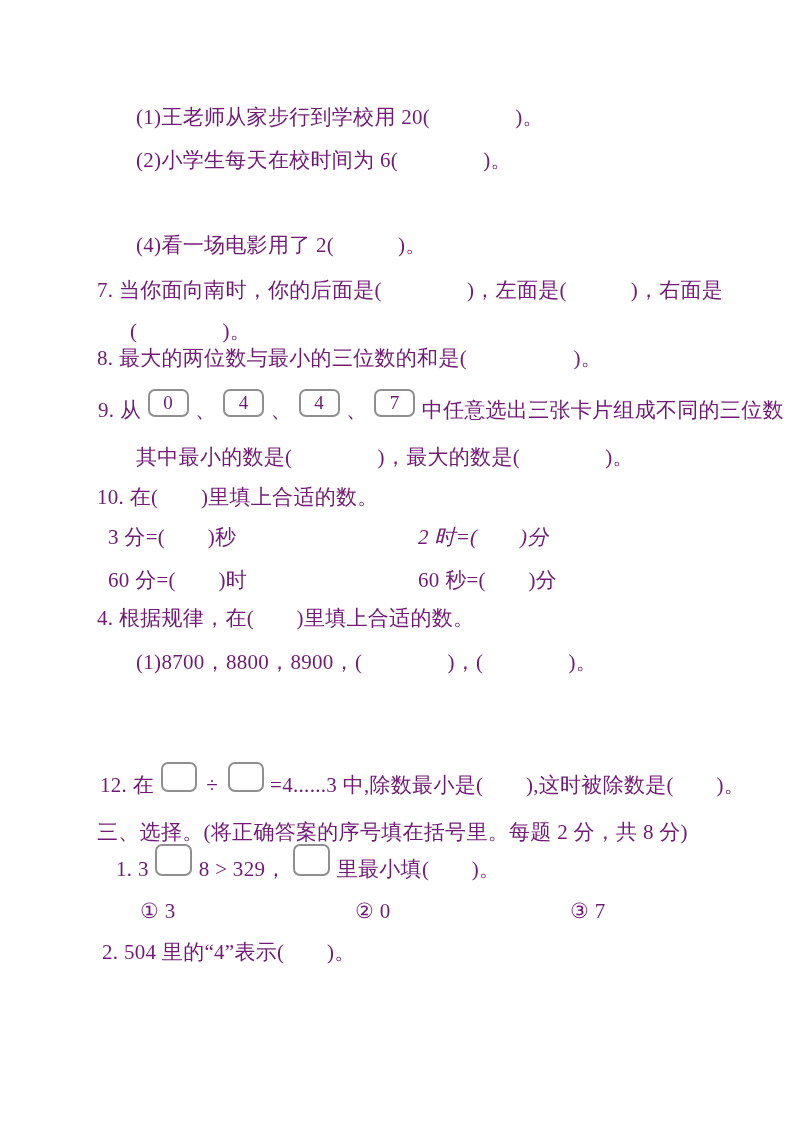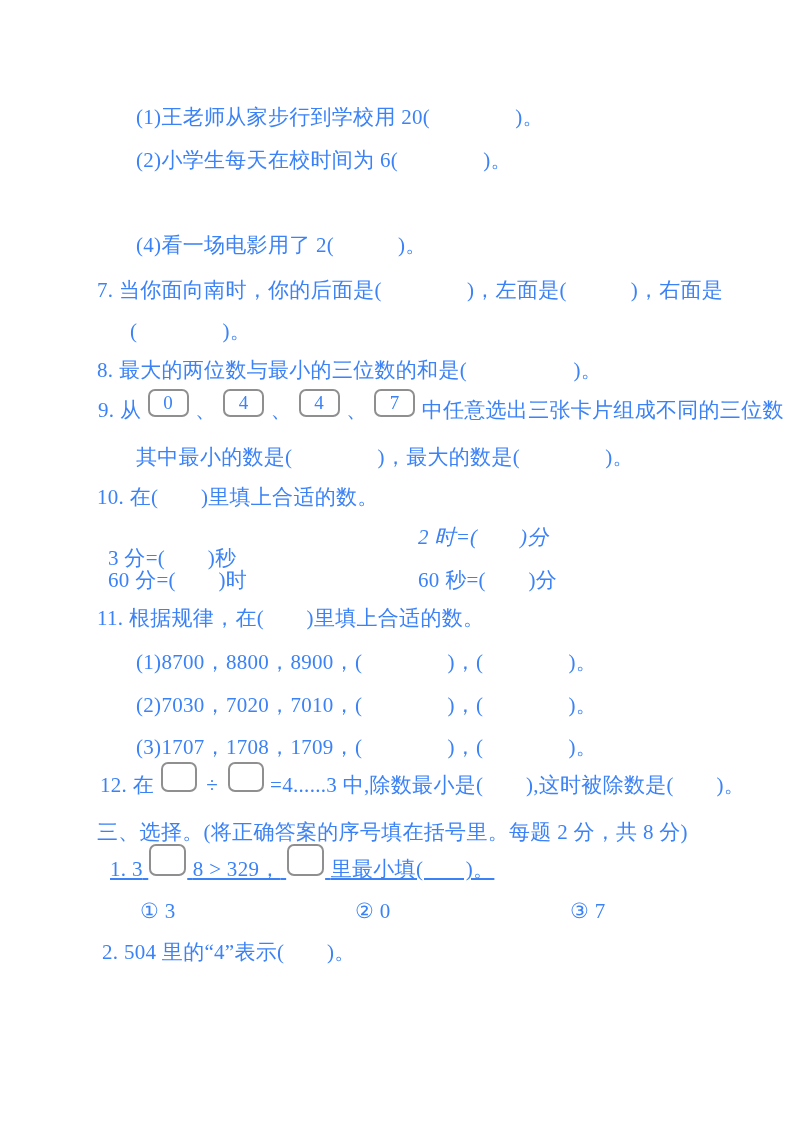--- a/index.html
+++ b/index.html
@@ -2,21 +2,21 @@
 <html><head>
 <meta charset="utf-8">
 <style>
   html, body { margin: 0; padding: 0; background: #ffffff; }
   .page {
     position: relative;
     width: 793px;
     height: 1122px;
     background: #ffffff;
     font-family: "Liberation Serif", "DejaVu Serif", serif;
-    color: #3b82f6;
+    color: #701a75;
     font-size: 21px;
     overflow: hidden;
   }
   .line {
     position: absolute;
     white-space: nowrap;
     letter-spacing: 0.3px;
   }
   
   .card {
@@ -54,57 +54,55 @@
 
 <div class="page">
 
   <div class="line" style="top:103px; left:136px;">(1)王老师从家步行到学校用 20(　　　　)。</div>
   <div class="line" style="top:146px; left:136px;">(2)小学生每天在校时间为 6(　　　　)。</div>
   <div class="line" style="top:231px; left:136px;">(4)看一场电影用了 2(　　　)。</div>
 
   <div class="line" style="top:276px; left:97px;">7. 当你面向南时，你的后面是(　　　　)，左面是(　　　)，右面是</div>
   <div class="line" style="top:317px; left:130px;">(　　　　)。</div>
 
-  <div class="line" style="top:356px; left:97px;">8. 最大的两位数与最小的三位数的和是(　　　　　)。</div>
+  <div class="line" style="top:344px; left:97px;">8. 最大的两位数与最小的三位数的和是(　　　　　)。</div>
 
   <div class="line" style="top:389px; left:98px;">
     <span>9. 从</span>
     <span class="card">0</span>
     <span>、</span>
     <span class="card">4</span>
     <span>、</span>
     <span class="card">4</span>
     <span>、</span>
     <span class="card">7</span>
     <span>中任意选出三张卡片组成不同的三位数，</span>
   </div>
   <div class="line" style="top:443px; left:136px;">其中最小的数是(　　　　)，最大的数是(　　　　)。</div>
 
   <div class="line" style="top:483px; left:97px;text-align:center;">10. 在(　　)里填上合适的数。</div>
-  <div class="line" style="top:523px; left:108px;margin-top:21px;">3 分=(　　)秒</div>
+  <div class="line" style="top:523px; left:108px;">3 分=(　　)秒</div>
   <div class="line" style="top:523px; left:418px;font-style:italic;">2 时=(　　)分</div>
   <div class="line" style="top:566px; left:108px;text-align:right;">60 分=(　　)时</div>
   <div class="line" style="top:566px; left:418px;">60 秒=(　　)分</div>
 
-  <div class="line" style="top:604px; left:97px;">11. 根据规律，在(　　)里填上合适的数。</div>
+  <div class="line" style="top:604px; left:97px;">4. 根据规律，在(　　)里填上合适的数。</div>
   <div class="line" style="top:648px; left:136px;">(1)8700，8800，8900，(　　　　)，(　　　　)。</div>
-  <div class="line" style="top:691px; left:136px;">(2)7030，7020，7010，(　　　　)，(　　　　)。</div>
-  <div class="line" style="top:733px; left:136px;">(3)1707，1708，1709，(　　　　)，(　　　　)。</div>
 
   <div class="line" style="top:762px; left:100px;">
     <span>12. 在</span>
     <span class="box"></span>
     <span class="op">÷</span>
     <span class="box"></span>
     <span>=4......3 中,除数最小是(　　),这时被除数是(　　)。</span>
   </div>
 
   <div class="line" style="top:818px; left:97px;">三、选择。(将正确答案的序号填在括号里。每题 2 分，共 8 分)</div>
 
-  <div class="line" style="top:844px; left:110px;text-decoration:underline;">
+  <div class="line" style="top:844px; left:116px;">
     <span>1. 3</span>
     <span class="box tall"></span>
     <span>8 &gt; 329，</span>
     <span class="box tall"></span>
     <span>里最小填(　　)。</span>
   </div>
   <div class="line" style="top:899px; left:140px;">① 3</div>
   <div class="line" style="top:899px; left:355px;">② 0</div>
   <div class="line" style="top:899px; left:570px;">③ 7</div>
 

